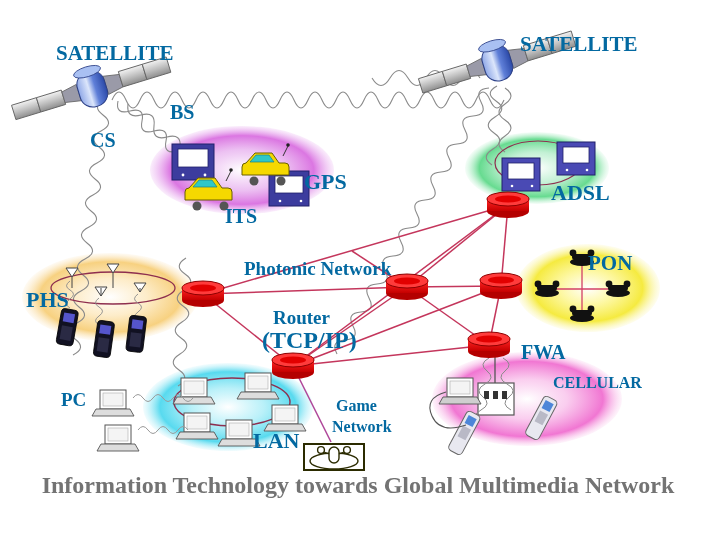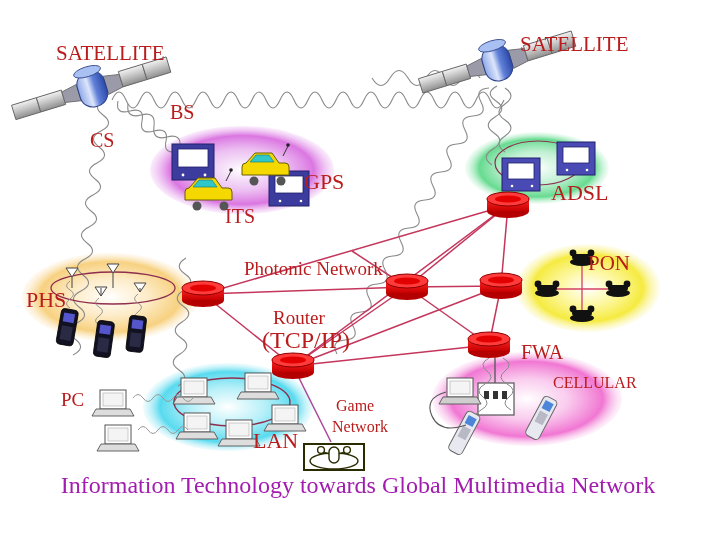--- a/index.html
+++ b/index.html
@@ -16,35 +16,35 @@
     font-family: "Liberation Serif", "DejaVu Serif", serif;
   }
   #artboard {
     position: absolute;
     left: 0; top: 0;
     width: 720px;
     height: 540px;
   }
   .lbl {
     position: absolute;
-    color: #b91c1c;
-    font-weight: normal;
+    color: #0369a1;
+    font-weight: bold;
     white-space: nowrap;
     line-height: 1.05;
     font-family: "Liberation Serif", "DejaVu Serif", serif;
   }
   .title {
     position: absolute;
     left: 0;
     top: 472px;
     width: 716px;
     text-align: center;
     font-size: 24px;
-    font-weight: normal;
-    color: #a21caf;
+    font-weight: bold;
+    color: #737373;
     letter-spacing: 0px;
     font-family: "Liberation Serif", "DejaVu Serif", serif;
   }
   .gamebox {
     position: absolute;
     border: 2px solid #2b2b00;
     background: #fbf7c8;
     box-sizing: border-box;
   }
 </style>

